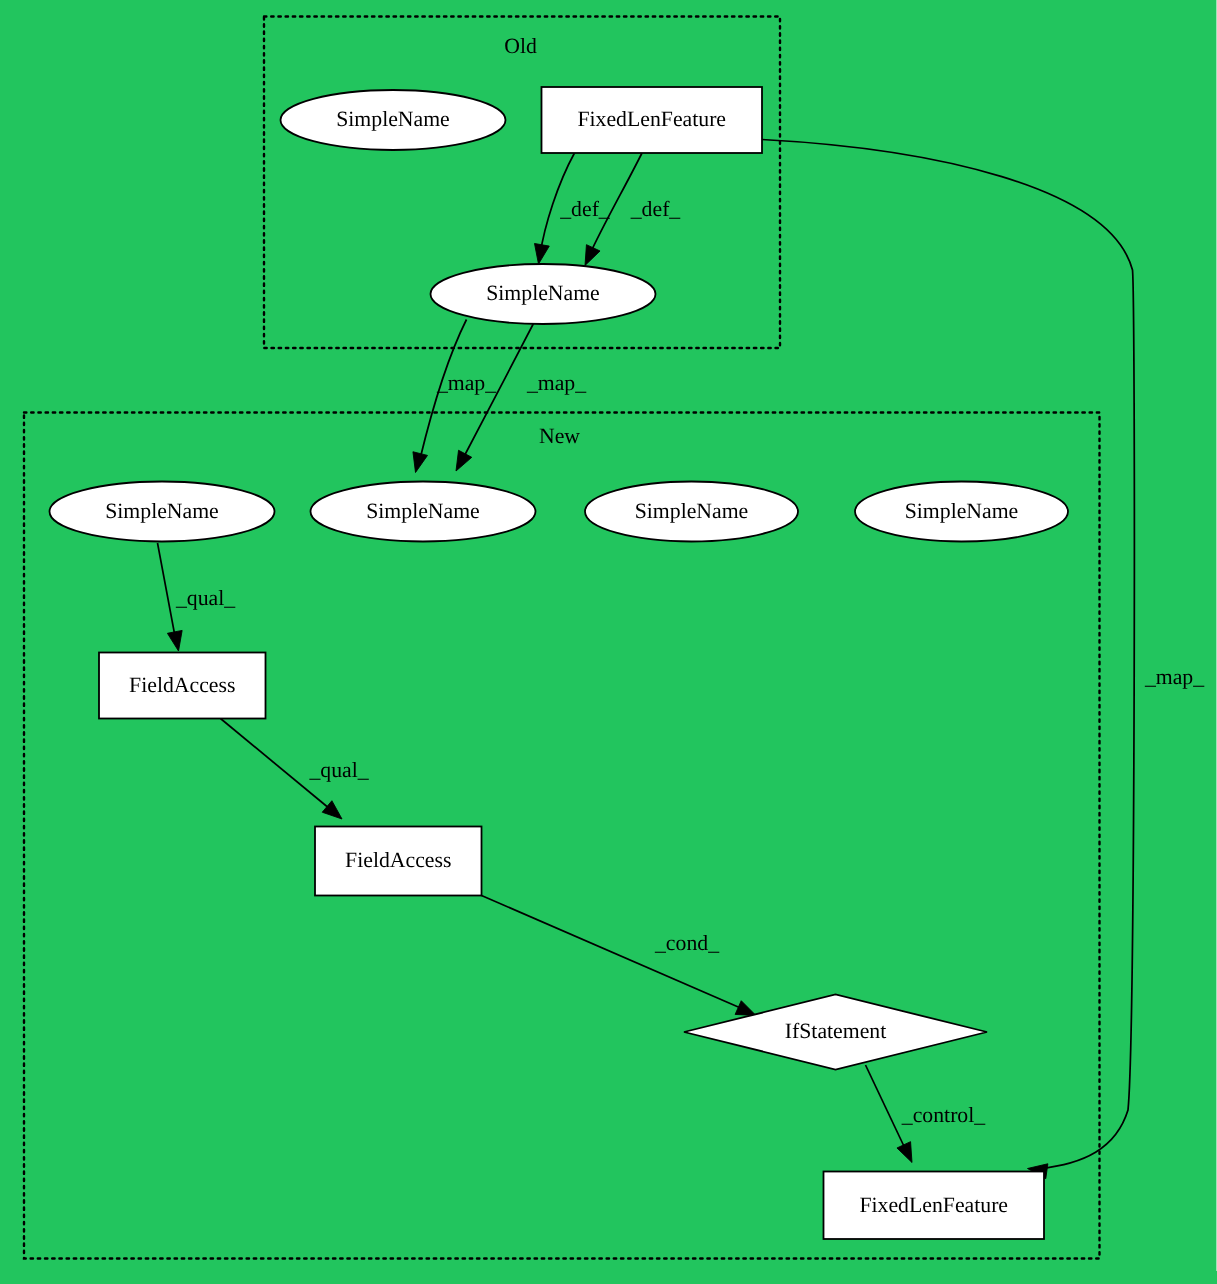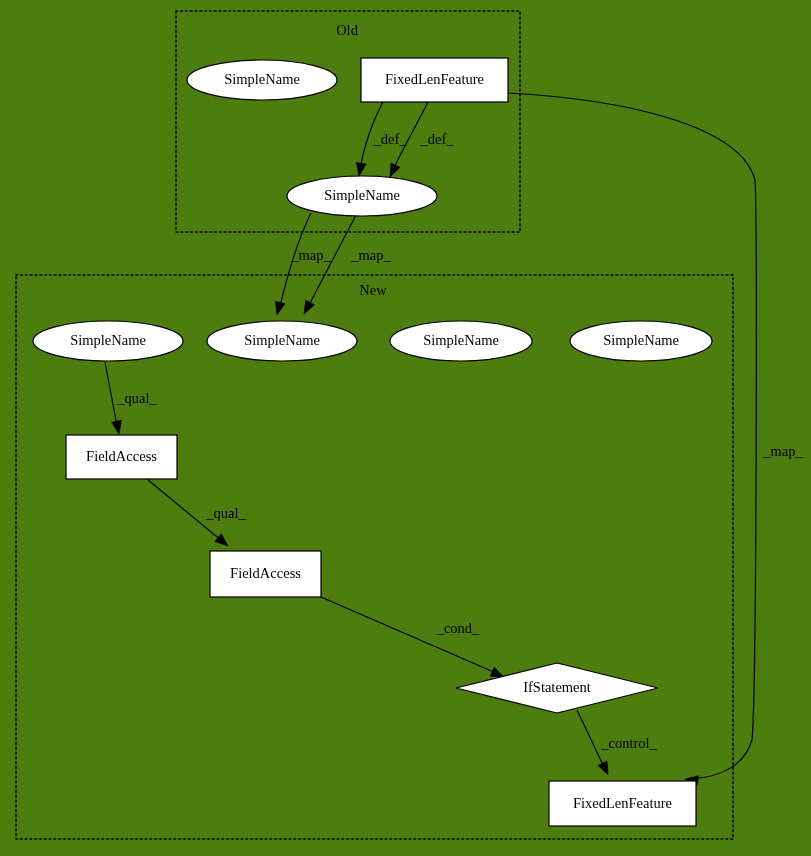--- a/index.html
+++ b/index.html
@@ -4,21 +4,21 @@
 <style>
   html, body {
     margin: 0;
     padding: 0;
     background: #ffffff;
   }
   #canvas-wrap {
     position: relative;
     width: 811px;
     height: 856px;
-    background: #4d7c0f;
+    background: #22c55e;
     font-family: "Liberation Serif", "DejaVu Serif", serif;
   }
   svg.graph {
     display: block;
     width: 811px;
     height: 856px;
   }
   .cluster-box {
     fill: none;
     stroke: #000000;

